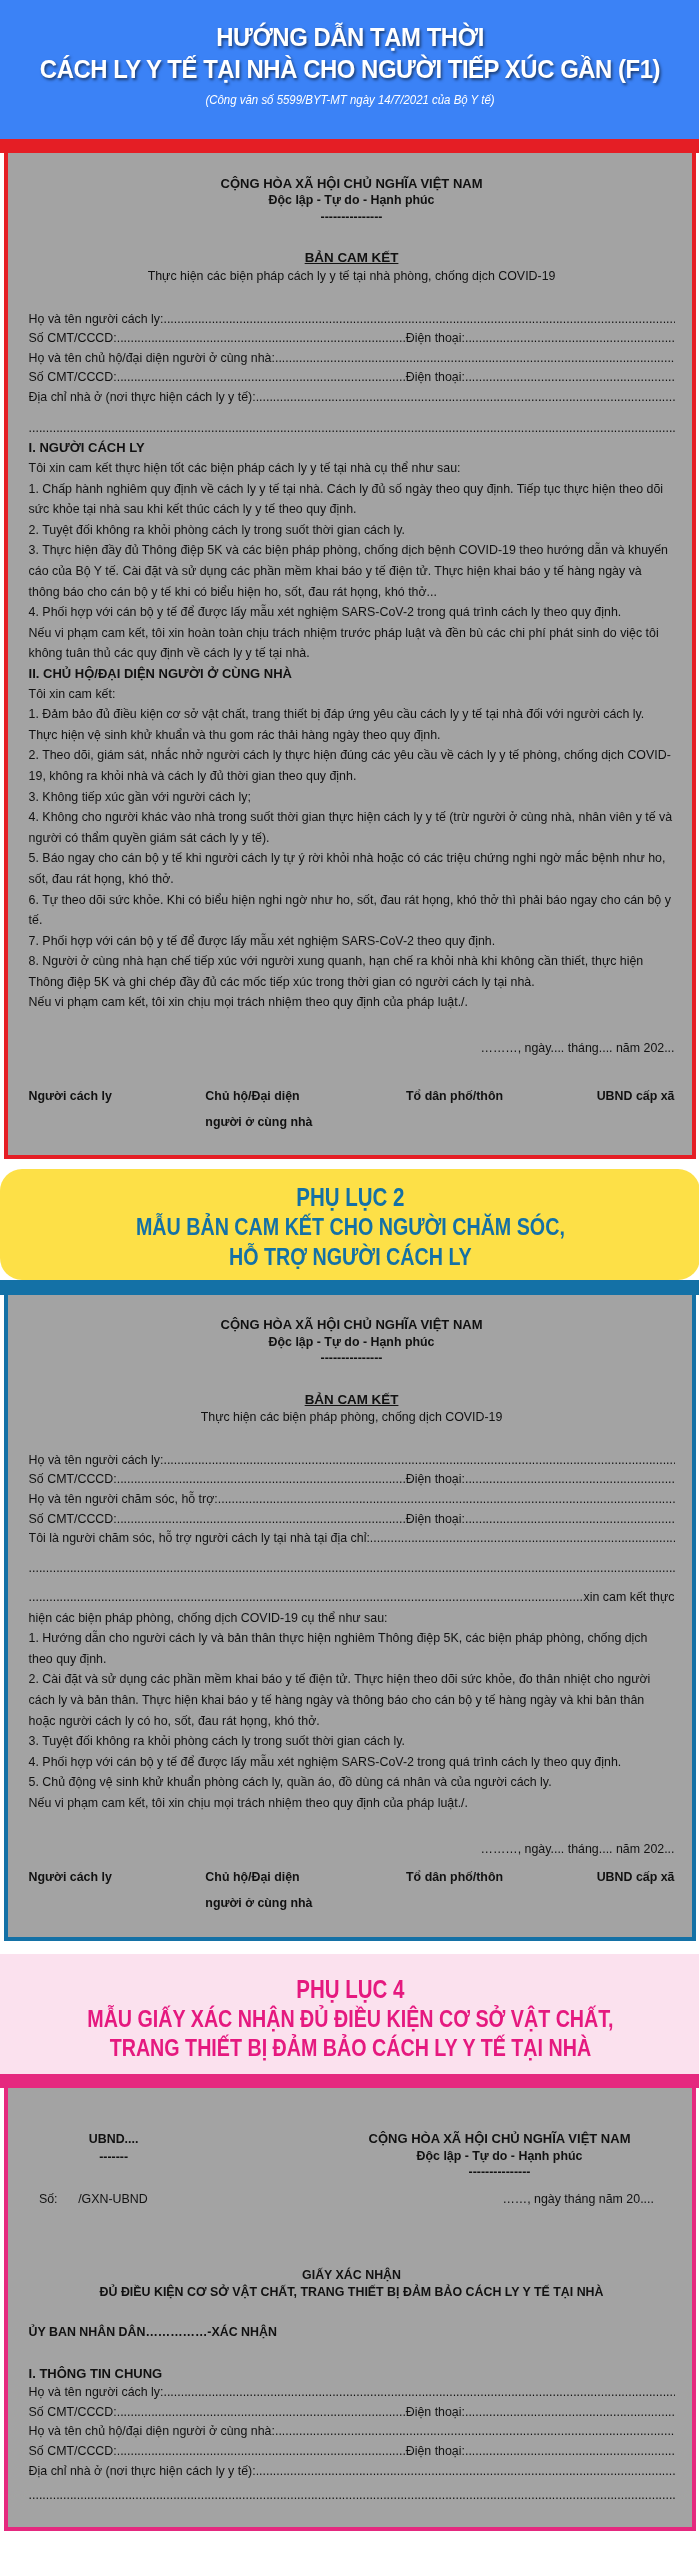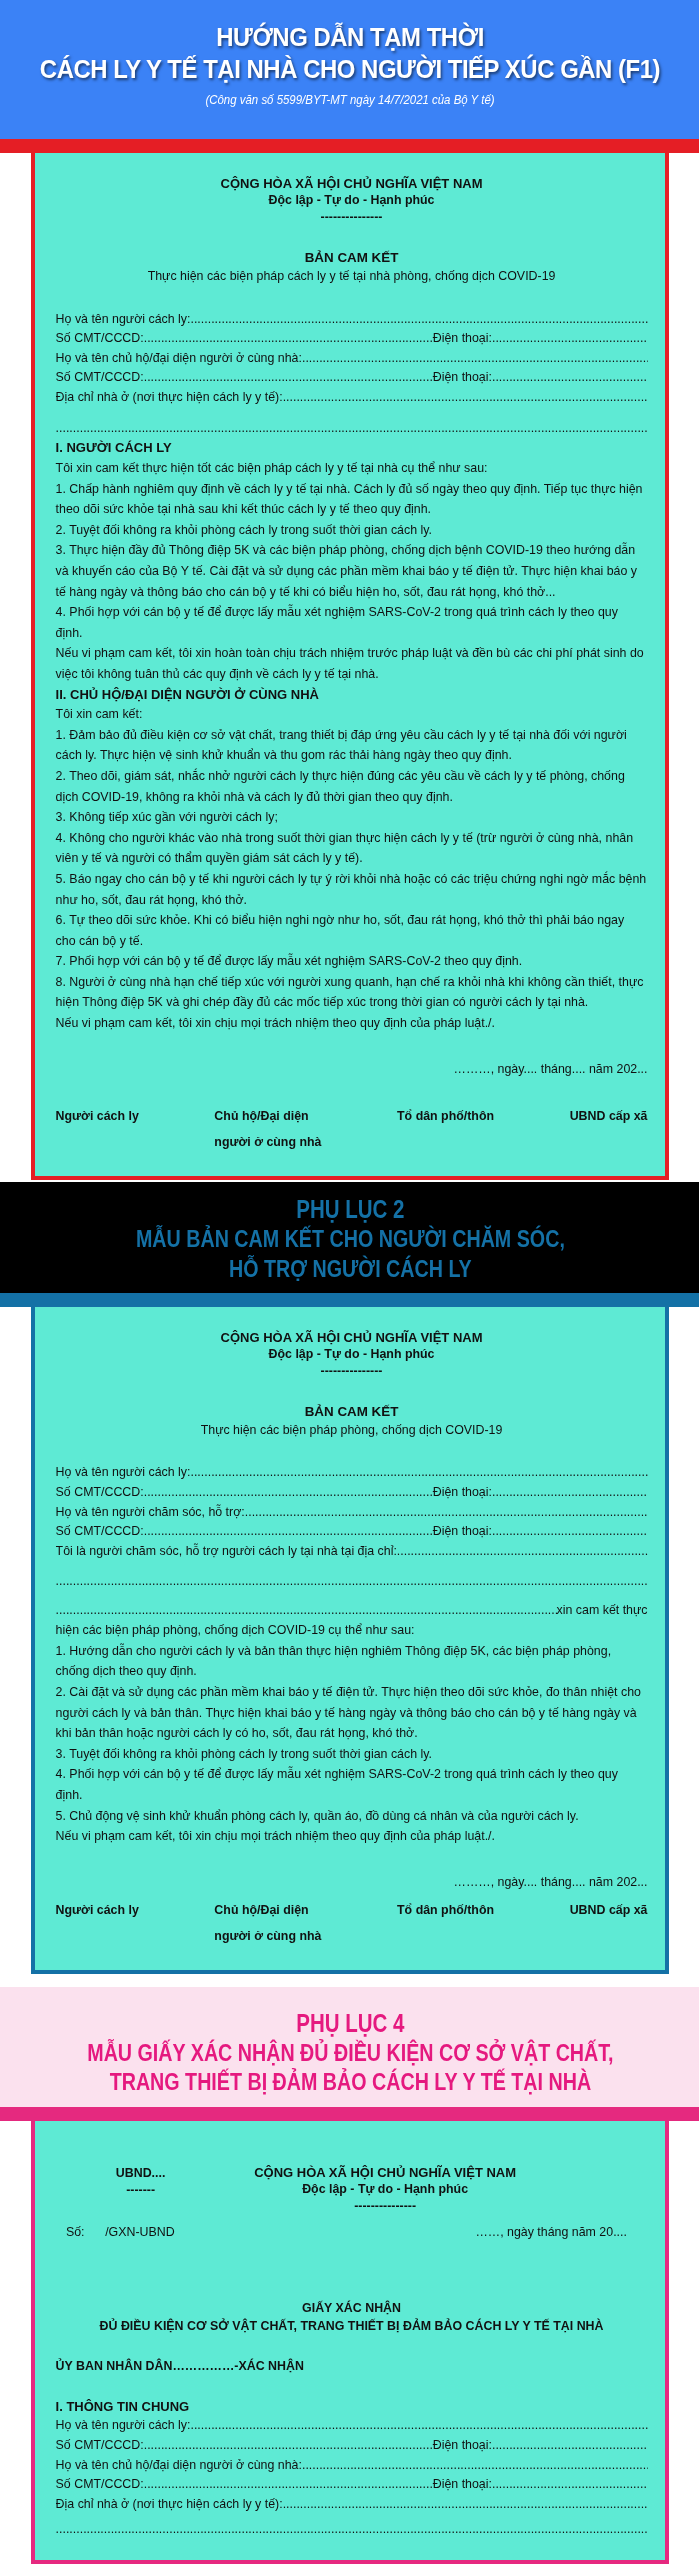--- a/index.html
+++ b/index.html
@@ -9,51 +9,51 @@
   
   .hero { background: #3b82f6; height: 139px; text-align: center; padding-top: 20.6px; color: #fff; }
   .hero h1 { font-family: "Liberation Sans", sans-serif; font-weight: 900; font-size: 26px; line-height: 32px; letter-spacing: -0.5px; transform: scaleX(0.92); text-shadow: 1.5px 2.1px 3.1px rgba(0,0,0,0.55); }
   .hero .sub { font-style: italic; font-size: 13px; margin-top: 7.2px; transform: scaleX(0.88); }
 
   
   .apx-head { text-align: center; padding: 13.4px 20.6px 9.3px; }
   .apx-head .num { font-weight: 700; font-size: 25px; line-height: 29px; transform: scaleX(0.82); }
   .apx-head .title { font-weight: 700; font-size: 24px; line-height: 30px; transform: scaleX(0.82); white-space: nowrap; }
   .apx1 { background: #f3f0e6; color: #e51e25; height: 72px; padding-top: 10.3px; }
-  .apx2 { background: #000000; color: #1471a6; height: 111px; margin-top: 2px; }
+  .apx2 { background: #fde047; color: #1471a6; height: 111px; margin-top: 10px; border-radius: 22px; }
   .apx4 { background: #fbe1ee; color: #e5197f; height: 120px; margin-top: 13px; padding-top: 21.6px; }
   .apx4 .title { line-height: 29px; }
 
   .band { height: 14.4px; }
   .band.red { background: #e51e25; }
   .band.blue { background: #1471a6; }
   .band.pink { background: #e5297f; }
 
   
-  .doc { margin: 0 31px; background: #5eead4; padding: 21.6px 17.5px 20.6px 20.6px; font-size: 12.4px; line-height: 19.6px; }
+  .doc { margin: 0 4px; background: #a3a3a3; padding: 21.6px 17.5px 20.6px 20.6px; font-size: 12.4px; line-height: 19.6px; }
   .doc.red { border: 4.6px solid #e51e25; border-top: none; }
   .doc.blue { border: 4.6px solid #1471a6; border-top: none; }
   .doc.pink { border: 4.6px solid #e5297f; border-top: none; }
   .center { text-align: center; }
   .nat { font-weight: 700; font-size: 13px; line-height: 17.5px; }
   .motto { font-weight: 700; font-size: 12.4px; line-height: 17.5px; }
   .dash { font-weight: 700; letter-spacing: 0; line-height: 15.5px; }
-  .doc-title { font-weight: 700; font-size: 13.4px; margin-top: 24px; line-height: 17.5px; }
+  .doc-title { font-weight: 700; font-size: 13.4px; margin-top: 24px; line-height: 17.5px; text-decoration: underline; }
   .doc-sub { font-size: 12.4px; line-height: 19.6px; margin-bottom: 23px; }
   .row { display: flex; white-space: nowrap; overflow: hidden; }
   .row .lbl { flex: none; }
   .row .dots { flex: 1; overflow: hidden; }
   .row .dots::after { content: "................................................................................................................................................................................................................"; }
   .sect { font-weight: 700; font-size: 13px; }
   .para { font-size: 12.4px; line-height: 20.6px; }
   .date { text-align: right; margin-top: 26px; }
   .signs { display: flex; justify-content: space-between; font-weight: 700; margin-top: 24px; line-height: 26px; }
   .signs .s2 { }
 
-  .p4-top { display: flex; justify-content: flex-start; margin-top: 20.6px; }
+  .p4-top { display: flex; justify-content: space-between; margin-top: 20.6px; }
   .p4-left { width: 170px; text-align: center; font-weight: 700; }
   .p4-right { width: 319px; text-align: center; margin-right: 15.5px; }
   .p4-no { display: flex; justify-content: space-between; margin: 9.3px 20.6px 0 10.3px; }
   .p4-title { text-align: center; font-weight: 700; margin-top: 57px; line-height: 17.5px; }
   .p4-ubnd { text-align: left; font-weight: 700; margin-top: 21.6px; margin-bottom: 20.6px; }
 </style>
 </head>
 <body>
 
 <div class="page">

